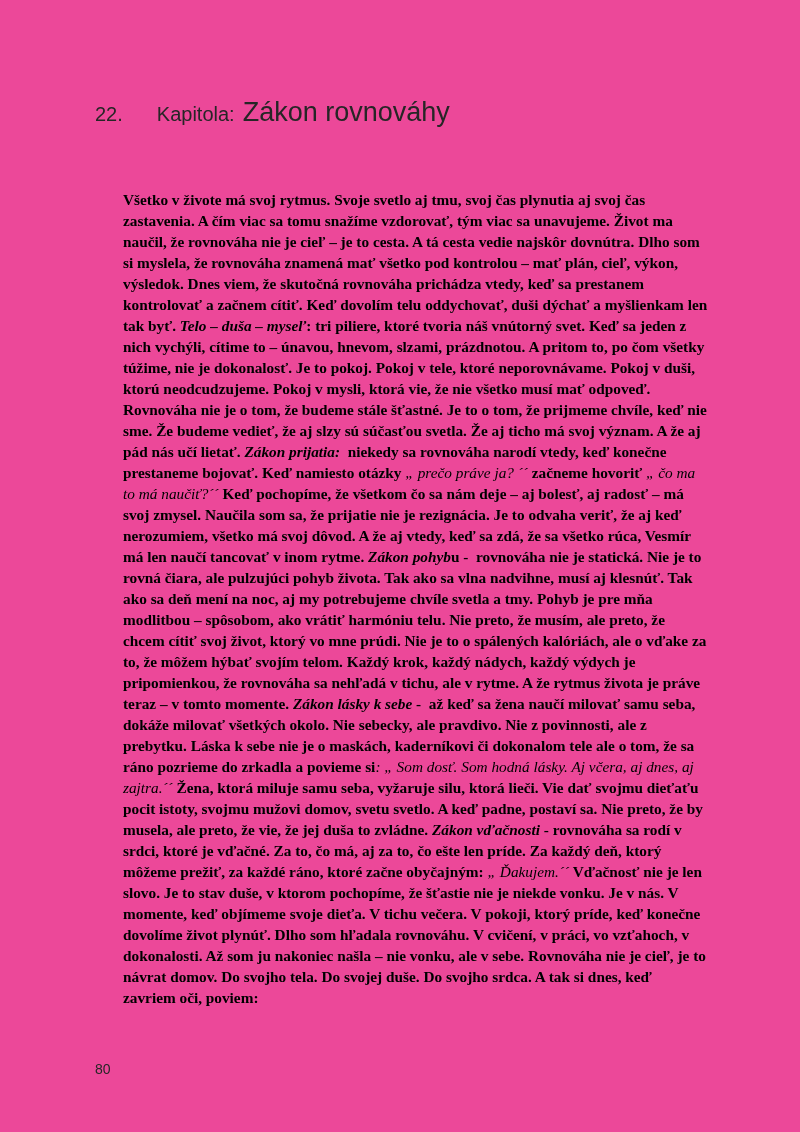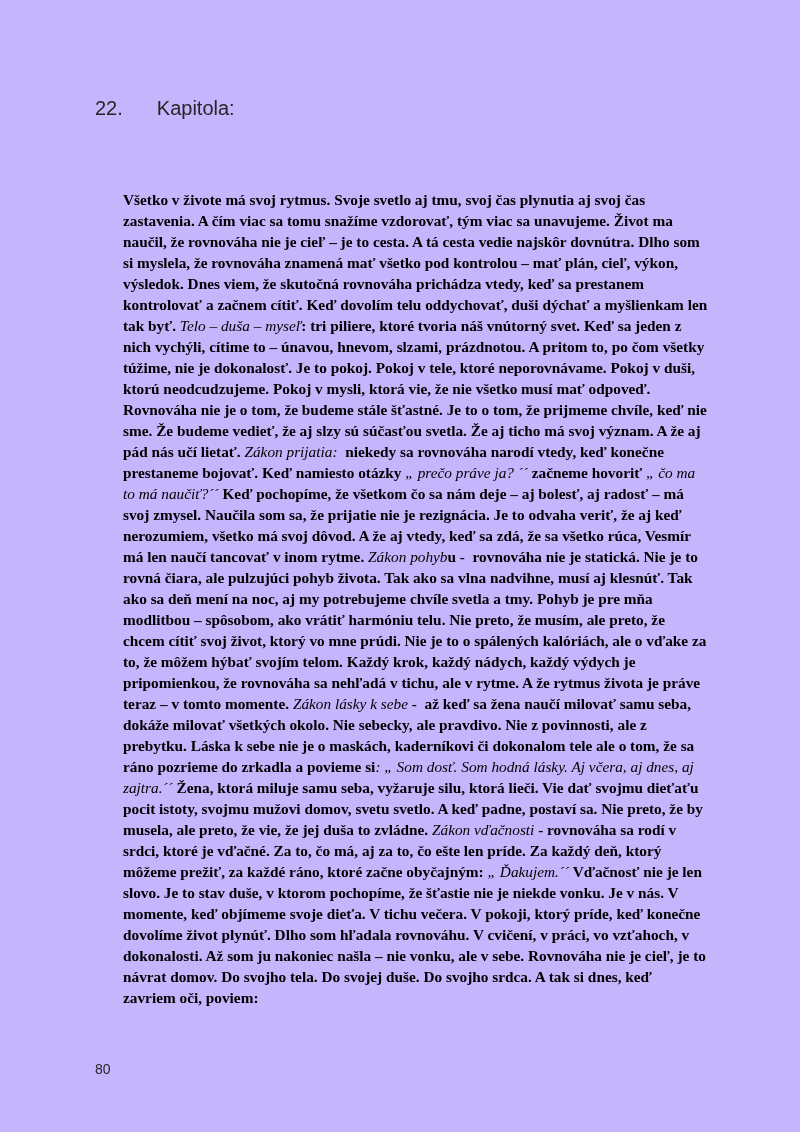--- a/index.html
+++ b/index.html
@@ -4,21 +4,21 @@
 <style>
   html, body {
     margin: 0;
     padding: 0;
     background: #ffffff;
   }
   .page {
     position: relative;
     width: 800px;
     height: 1132px;
-    background: #c4b5fd;
+    background: #ec4899;
     overflow: hidden;
     color: #1a1a1a;
   }
   .chapter-header {
     position: absolute;
     top: 97px;
     left: 95px;
     display: flex;
     align-items: baseline;
     font-family: "Liberation Sans", sans-serif;
@@ -43,38 +43,39 @@
     left: 123px;
     width: 585px;
     font-family: "Liberation Serif", serif;
     font-size: 15.3px;
     line-height: 21px;
     color: #000000;
     text-align: left;
     white-space: pre-wrap;
   }
   .seg-normal { font-weight: bold; font-style: normal; }
-  .seg-bolditalic { font-weight: normal; font-style: italic; }
+  .seg-bolditalic { font-weight: bold; font-style: italic; }
   .seg-italic { font-style: italic; margin-top: 48px; }
   .page-number {
     position: absolute;
     top: 1061px;
     left: 95px;
     font-family: "Liberation Sans", sans-serif;
     font-size: 14px;
     color: #262626;
   }
 </style>
 </head>
 <body>
 
 <div class="page">
 
   <div class="chapter-header">
     <span class="chapter-number">22.</span>
     <span class="chapter-label">Kapitola:</span>
+    <span class="chapter-title">Zákon rovnováhy</span>
   </div>
 
   <div class="body-paragraph"><span class="seg-normal">Všetko v živote má svoj rytmus. Svoje svetlo aj tmu, svoj čas plynutia aj svoj čas zastavenia. A čím viac sa tomu snažíme vzdorovať, tým viac sa unavujeme. Život ma naučil, že rovnováha nie je cieľ – je to cesta. A tá cesta vedie najskôr dovnútra. Dlho som si myslela, že rovnováha znamená mať všetko pod kontrolou – mať plán, cieľ, výkon, výsledok. Dnes viem, že skutočná rovnováha prichádza vtedy, keď sa prestanem kontrolovať a začnem cítiť. Keď dovolím telu oddychovať, duši dýchať a myšlienkam len tak byť. </span><span class="seg-bolditalic">Telo – duša – myseľ</span><span class="seg-normal">: tri piliere, ktoré tvoria náš vnútorný svet. Keď sa jeden z nich vychýli, cítime to – únavou, hnevom, slzami, prázdnotou. A pritom to, po čom všetky túžime, nie je dokonalosť. Je to pokoj. Pokoj v tele, ktoré neporovnávame. Pokoj v duši, ktorú neodcudzujeme. Pokoj v mysli, ktorá vie, že nie všetko musí mať odpoveď. Rovnováha nie je o tom, že budeme stále šťastné. Je to o tom, že prijmeme chvíle, keď nie sme. Že budeme vedieť, že aj slzy sú súčasťou svetla. Že aj ticho má svoj význam. A že aj pád nás učí lietať. </span><span class="seg-bolditalic">Zákon prijatia:</span><span class="seg-normal">  niekedy sa rovnováha narodí vtedy, keď konečne prestaneme bojovať. Keď namiesto otázky </span><span class="seg-italic">„ prečo práve ja? ´´</span><span class="seg-normal"> začneme hovoriť </span><span class="seg-italic">„ čo ma to má naučiť?´´</span><span class="seg-normal"> Keď pochopíme, že všetkom čo sa nám deje – aj bolesť, aj radosť – má svoj zmysel. Naučila som sa, že prijatie nie je rezignácia. Je to odvaha veriť, že aj keď nerozumiem, všetko má svoj dôvod. A že aj vtedy, keď sa zdá, že sa všetko rúca, Vesmír má len naučí tancovať v inom rytme. </span><span class="seg-bolditalic">Zákon pohyb</span><span class="seg-normal">u -  rovnováha nie je statická. Nie je to rovná čiara, ale pulzujúci pohyb života. Tak ako sa vlna nadvihne, musí aj klesnúť. Tak ako sa deň mení na noc, aj my potrebujeme chvíle svetla a tmy. Pohyb je pre mňa modlitbou – spôsobom, ako vrátiť harmóniu telu. Nie preto, že musím, ale preto, že chcem cítiť svoj život, ktorý vo mne prúdi. Nie je to o spálených kalóriách, ale o vďake za to, že môžem hýbať svojím telom. Každý krok, každý nádych, každý výdych je pripomienkou, že rovnováha sa nehľadá v tichu, ale v rytme. A že rytmus života je práve teraz – v tomto momente. </span><span class="seg-bolditalic">Zákon lásky k sebe</span><span class="seg-normal"> -  až keď sa žena naučí milovať samu seba, dokáže milovať všetkých okolo. Nie sebecky, ale pravdivo. Nie z povinnosti, ale z prebytku. Láska k sebe nie je o maskách, kaderníkovi či dokonalom tele ale o tom, že sa ráno pozrieme do zrkadla a povieme si</span><span class="seg-italic">: „ Som dosť. Som hodná lásky. Aj včera, aj dnes, aj zajtra.´´</span><span class="seg-normal"> Žena, ktorá miluje samu seba, vyžaruje silu, ktorá lieči. Vie dať svojmu dieťaťu pocit istoty, svojmu mužovi domov, svetu svetlo. A keď padne, postaví sa. Nie preto, že by musela, ale preto, že vie, že jej duša to zvládne. </span><span class="seg-bolditalic">Zákon vďačnosti</span><span class="seg-normal"> - rovnováha sa rodí v srdci, ktoré je vďačné. Za to, čo má, aj za to, čo ešte len príde. Za každý deň, ktorý môžeme prežiť, za každé ráno, ktoré začne obyčajným: </span><span class="seg-italic">„ Ďakujem.´´</span><span class="seg-normal"> Vďačnosť nie je len slovo. Je to stav duše, v ktorom pochopíme, že šťastie nie je niekde vonku. Je v nás. V momente, keď objímeme svoje dieťa. V tichu večera. V pokoji, ktorý príde, keď konečne dovolíme život plynúť. Dlho som hľadala rovnováhu. V cvičení, v práci, vo vzťahoch, v dokonalosti. Až som ju nakoniec našla – nie vonku, ale v sebe. Rovnováha nie je cieľ, je to návrat domov. Do svojho tela. Do svojej duše. Do svojho srdca. A tak si dnes, keď zavriem oči, poviem:</span></div>
 
   <div class="page-number">80</div>
 
 </div>
 
 </body></html>

